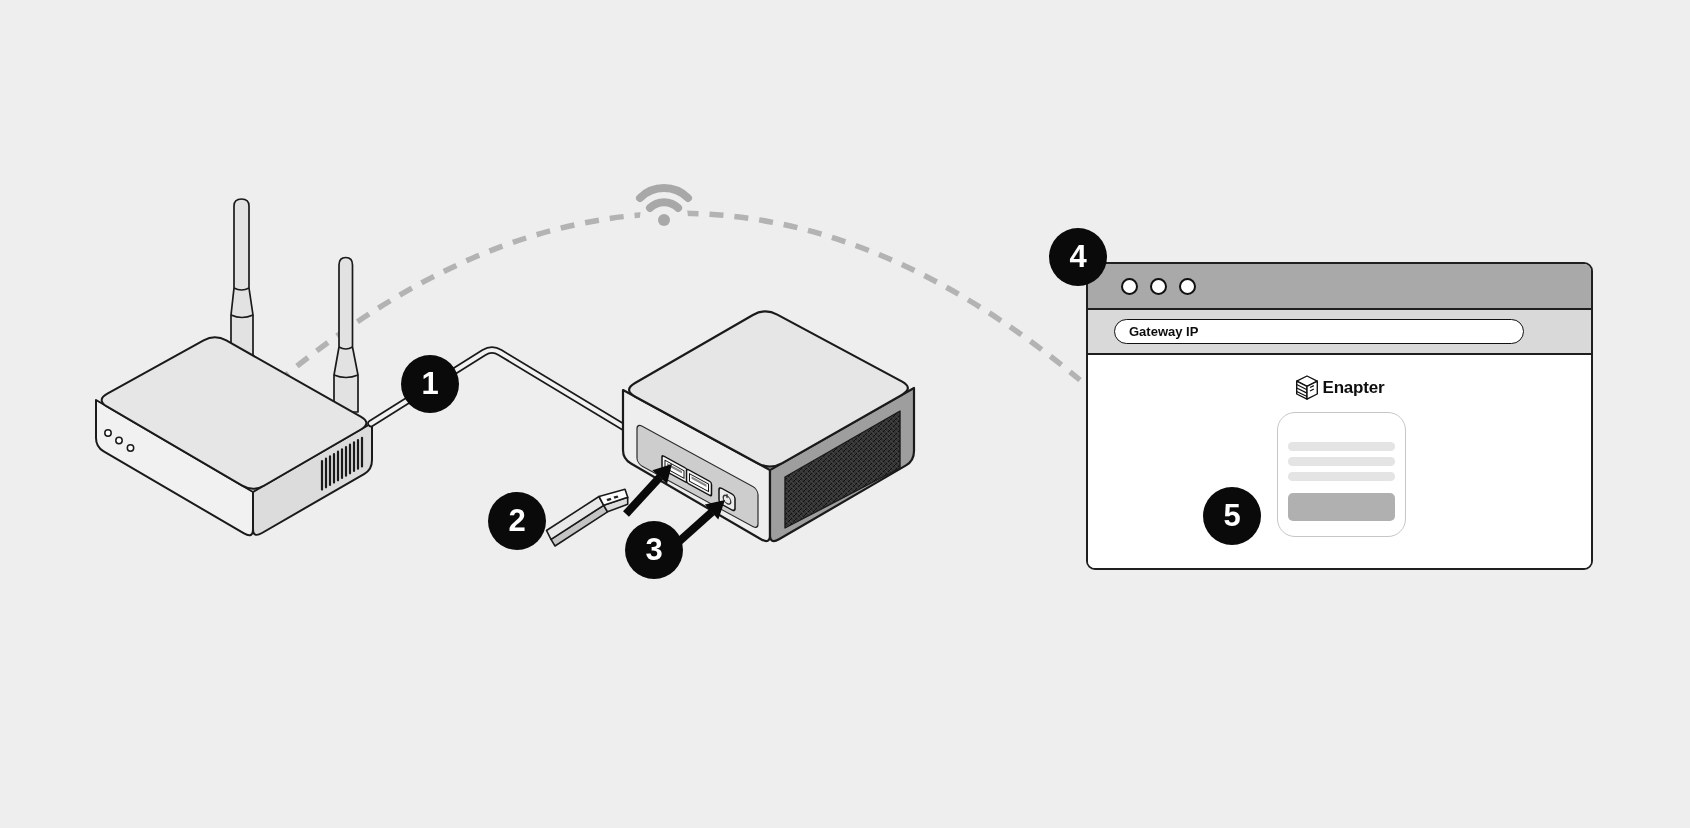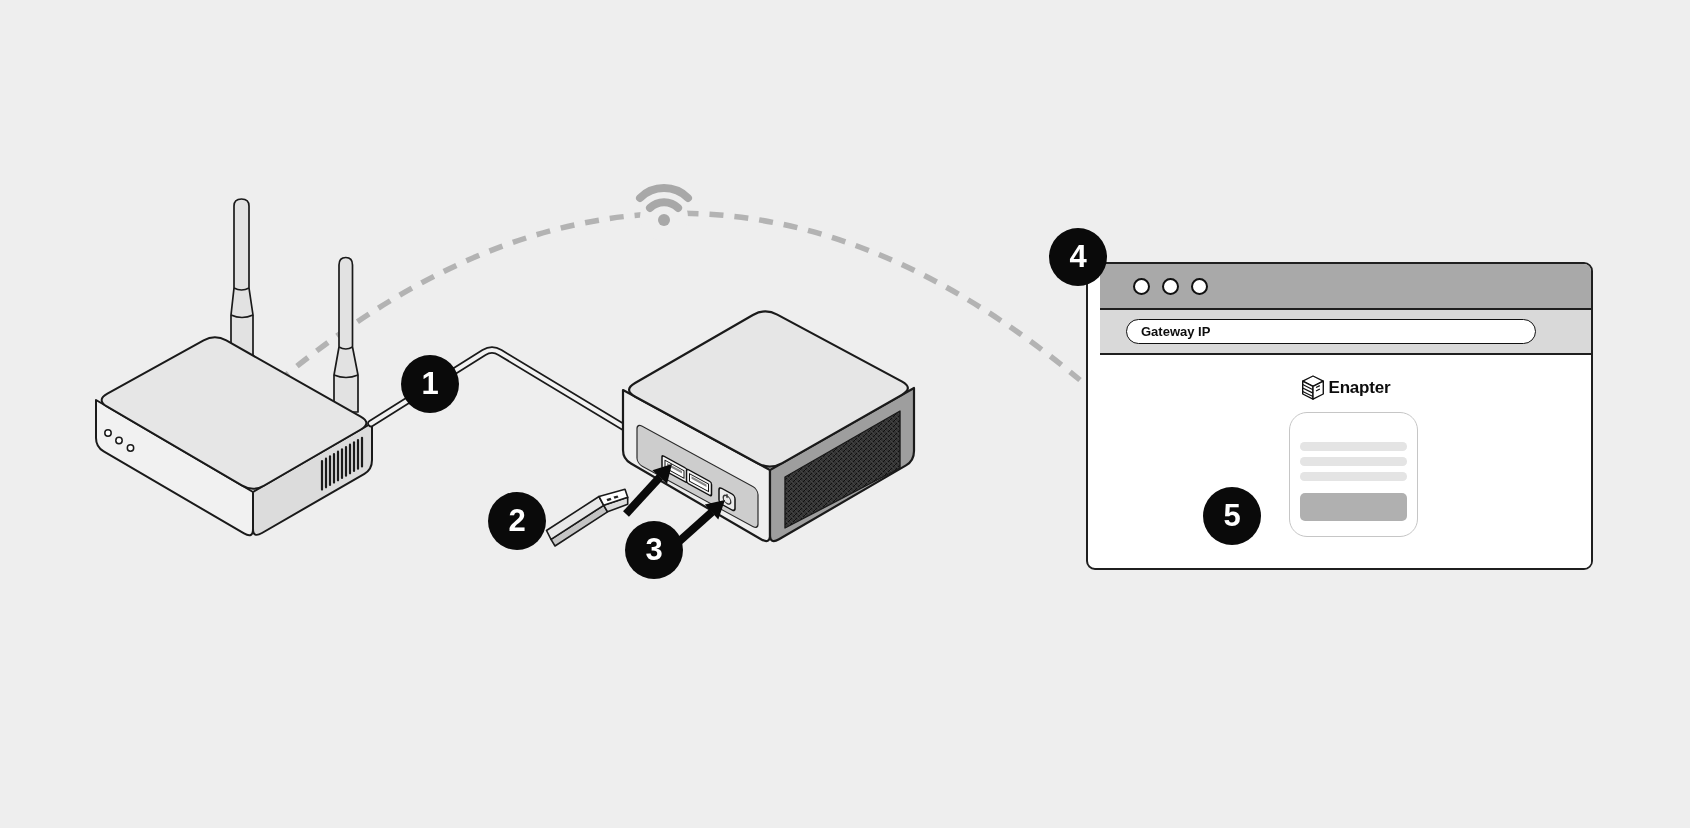--- a/index.html
+++ b/index.html
@@ -11,21 +11,21 @@
   
   .badge{
     position:absolute;width:58px;height:58px;border-radius:50%;
     background:#0a0a0a;color:#ffffff;display:flex;align-items:center;justify-content:center;
     font-size:31px;font-weight:bold;z-index:30;
   }
   
   .window{
     position:absolute;left:1086px;top:262px;width:507px;height:308px;
     background:#ffffff;border:2px solid #1f1f1f;border-radius:9px;
-    box-sizing:border-box;overflow:hidden;z-index:20;padding-left:12px;
+    box-sizing:border-box;overflow:hidden;z-index:20;
   }
   .titlebar{
     height:46px;background:#a9a9a9;border-bottom:2px solid #1f1f1f;
     display:flex;align-items:center;padding-left:33px;gap:12px;box-sizing:border-box;
   }
   .wdot{width:13px;height:13px;border-radius:50%;background:#ffffff;border:2px solid #111111;}
   .addressbar{
     height:45px;background:#d9d9d9;border-bottom:2px solid #1f1f1f;
     position:relative;box-sizing:border-box;
   }

